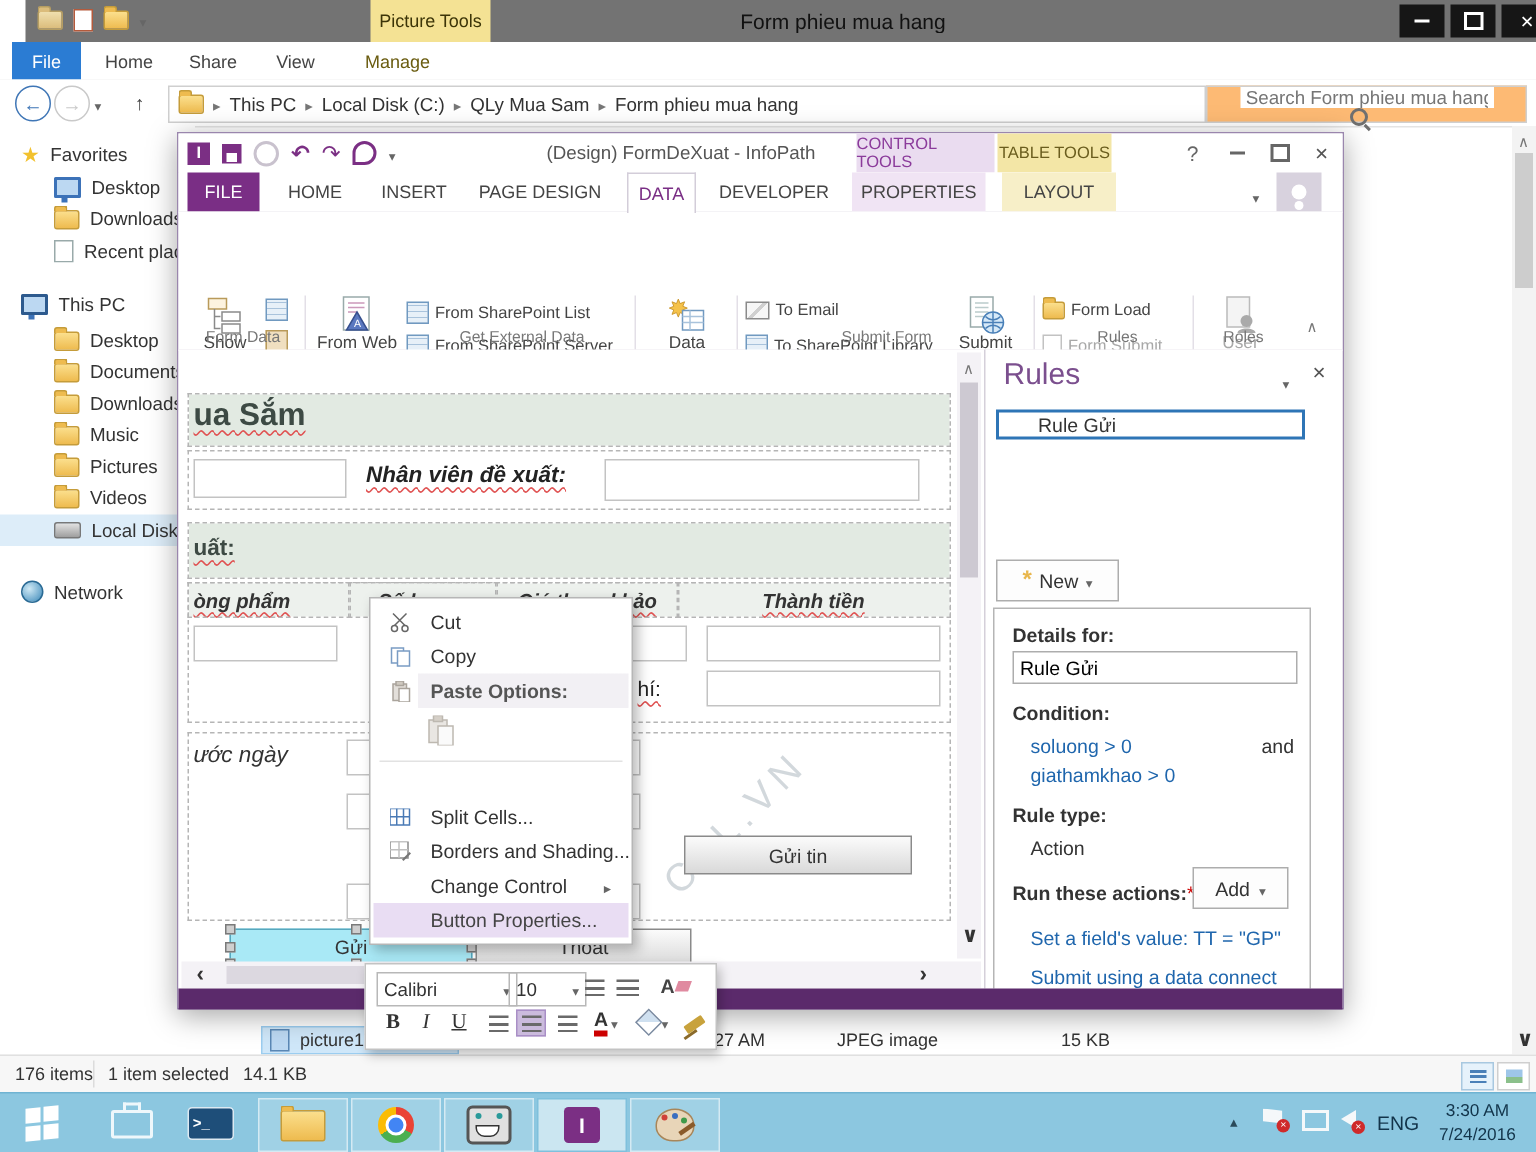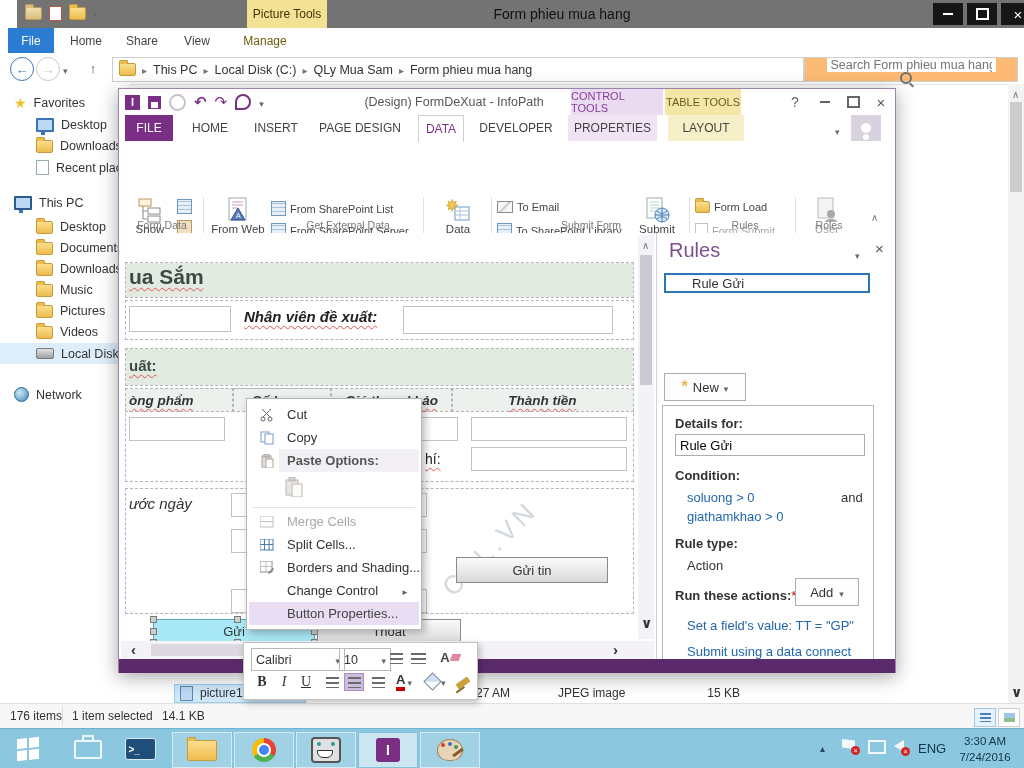--- a/index.html
+++ b/index.html
@@ -493,29 +493,20 @@
       <span class="cm-lb bld" style="color:#555;">Paste Options:</span>
     </div>
     <div class="cm-row" style="top:73px;height:32px;">
       <span style="position:absolute;left:36px;"><svg width="18" height="20">
             <rect x="1" y="3" width="12" height="15" fill="#e9e6e2" stroke="#bdb8b0"></rect>
             <rect x="4" y="0" width="6" height="4" fill="#d5cfc7" stroke="#bdb8b0"></rect>
             <rect x="7" y="7" width="10" height="13" fill="#fafafa" stroke="#bdb8b0"></rect>
           </svg></span>
     </div>
     <div class="w" style="left:6px;top:108px;width:162px;height:1px;background:#e2e2e2;"></div>
-    <div class="cm-row" style="top:111px;">
-      <span class="cm-ic">
-          <svg width="14" height="12">
-            <rect x="0" y="0" width="13" height="11" fill="#fff" stroke="#c0c0c0"></rect>
-            <path d="M0 5.5h13" stroke="#c0c0c0"></path>
-          </svg>
-        </span>
-      <span class="cm-lb dis">Merge Cells</span>
-    </div>
     <div class="cm-row" style="top:134px;">
       <span class="cm-ic">
           <svg width="14" height="12">
             <rect x="0" y="0" width="13" height="11" fill="#fff" stroke="#4a7ab5"></rect>
             <path d="M0 5.5h13M4.5 0v11M9 0v11" stroke="#4a7ab5"></path>
           </svg>
         </span>
       <span class="cm-lb">Split Cells...</span>
     </div>
     <div class="cm-row" style="top:157px;">

